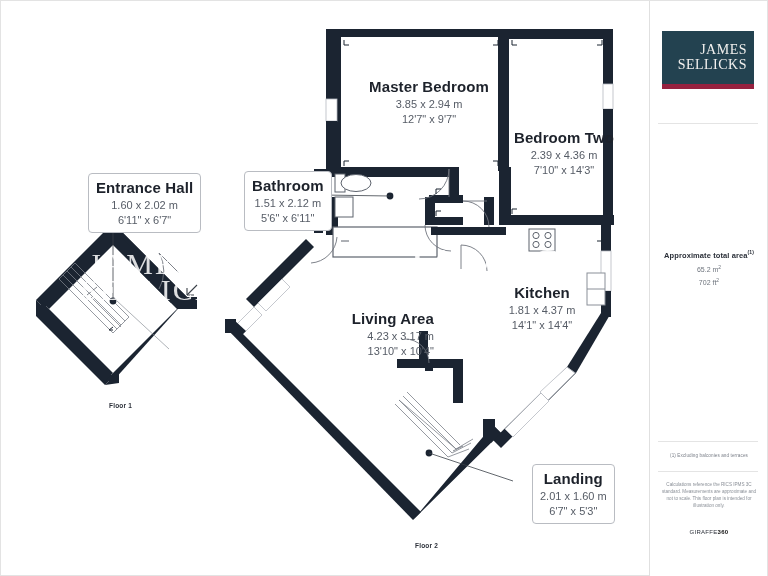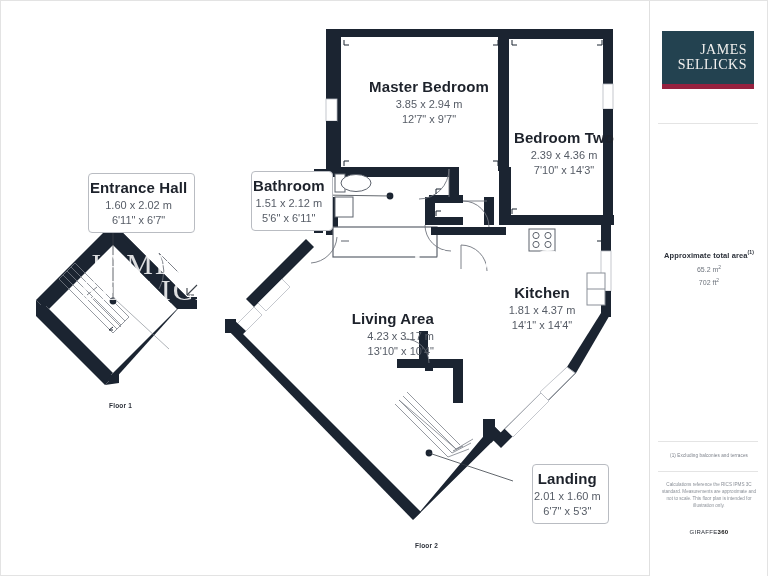--- a/index.html
+++ b/index.html
@@ -89,21 +89,21 @@
     font-size:15px;font-weight:bold;color:#1d222b;
     letter-spacing:.1px;line-height:1.35;
   }
   .lbl .dim{
     font-size:11px;color:#565c66;line-height:1.32;
   }
   .boxed{
     background:#ffffff;
     border:1px solid #b9bcc2;
     border-radius:4px;
-    padding:4px 7px 5px 1px;
+    padding:4px 7px 5px 7px;
   }
   .floor-tag{
     position:absolute;font-size:6.5px;font-weight:bold;
     color:#2c313a;letter-spacing:.2px;
   }
   .wm{
     position:absolute;
     font-family:"Liberation Serif", serif;
     color:#ffffff;
     opacity:.92;
@@ -345,21 +345,21 @@
     <div class="dim">3.85 x 2.94 m</div>
     <div class="dim">12'7" x 9'7"</div>
   </div>
 
   <div class="lbl" style="left:508px;top:127px;width:110px;">
     <div class="name">Bedroom Two</div>
     <div class="dim">2.39 x 4.36 m</div>
     <div class="dim">7'10" x 14'3"</div>
   </div>
 
-  <div class="lbl boxed" style="left:250px;top:170px;text-align:center;">
+  <div class="lbl boxed" style="left:243px;top:170px;text-align:center;">
     <div class="name">Bathroom</div>
     <div class="dim">1.51 x 2.12 m</div>
     <div class="dim">5'6" x 6'11"</div>
   </div>
 
   <div class="lbl" style="left:486px;top:282px;width:110px;">
     <div class="name">Kitchen</div>
     <div class="dim">1.81 x 4.37 m</div>
     <div class="dim">14'1" x 14'4"</div>
   </div>

